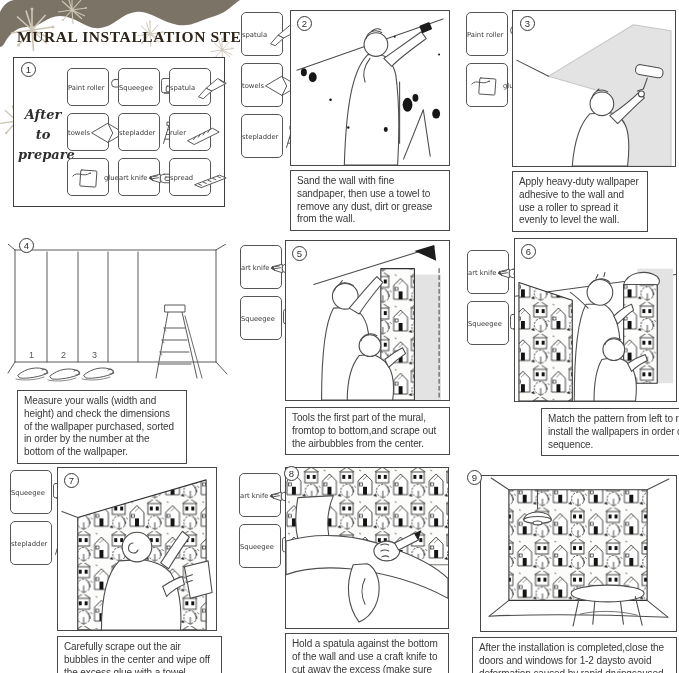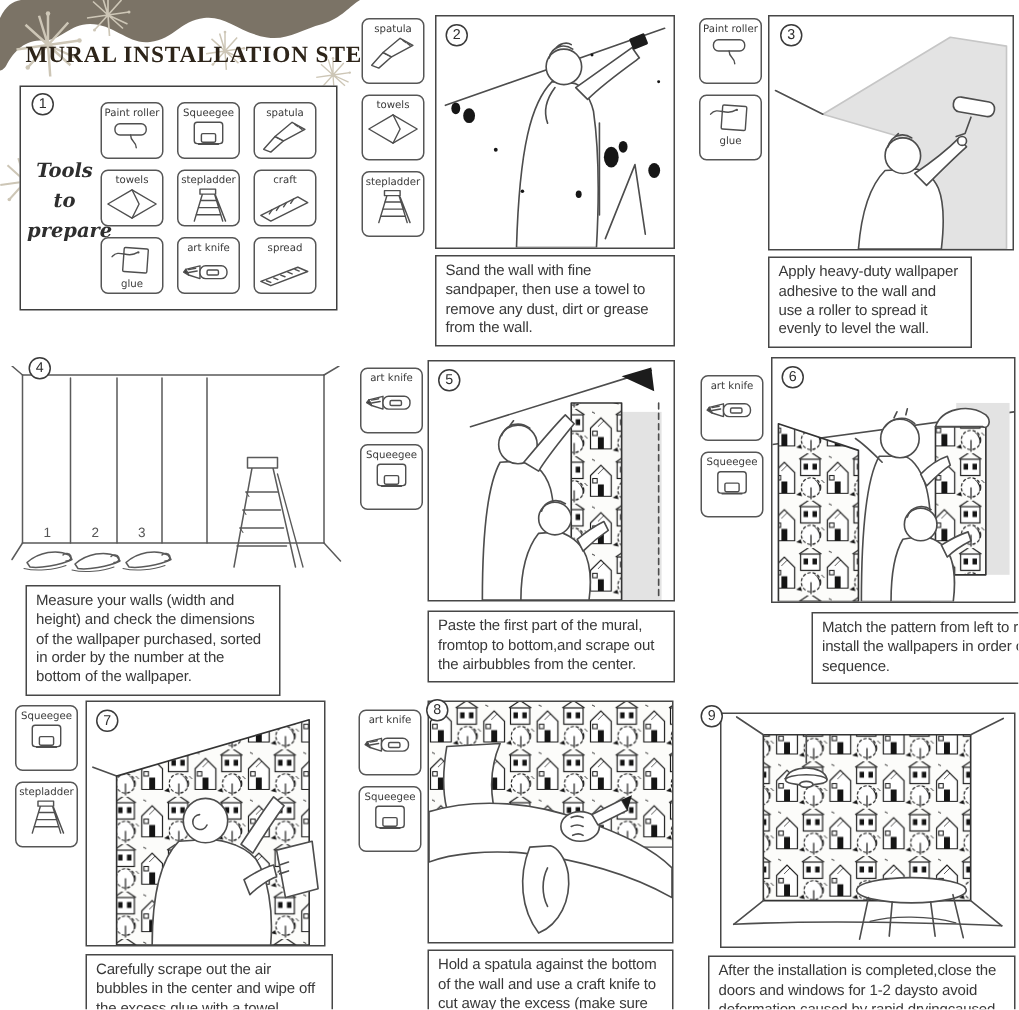--- a/index.html
+++ b/index.html
@@ -11,21 +11,21 @@
   .panel{position:absolute;border:1.4px solid #3f3f3f;background:#fff;box-sizing:border-box;}
   .ill{position:absolute;border:1.3px solid #474747;background:#fff;box-sizing:border-box;}
   .ill > svg.art{position:absolute;left:0;top:0;width:100%;height:100%;}
   .caption{position:absolute;border:1.1px solid #474747;background:#fff;box-sizing:border-box;
            font-size:10px;line-height:1.28;letter-spacing:-.1px;padding:4px 6px;color:#383838;}
   .circnum{position:absolute;width:15px;height:15px;border:1.1px solid #3a3a3a;border-radius:50%;
            display:flex;align-items:center;justify-content:center;font-size:9.5px;color:#2f2f2f;
            background:#fff;z-index:3;box-sizing:border-box;}
   .tcol{position:absolute;display:flex;flex-direction:column;gap:7px;}
   .toolbox{width:42px;height:44px;border:1.1px solid #565656;border-radius:5px;background:#fff;
-           display:flex;flex-direction:column;align-items:center;padding-top:2px;box-sizing:border-box;}
+           display:flex;flex-direction:row;align-items:center;padding-top:2px;box-sizing:border-box;}
   .s1grid .toolbox{height:38px;}
   .tool-label{font-family:"DejaVu Sans",sans-serif;font-size:6.8px;color:#3a3a3a;white-space:nowrap;line-height:1.2;}
   .tool-icon{flex:0 0 auto;}
   .tool-icon svg{display:block;}
   .s1grid{position:absolute;display:grid;grid-template-columns:42px 42px 42px;
           grid-auto-rows:38px;column-gap:9px;row-gap:7px;}
   .intro{position:absolute;font-family:"DejaVu Serif",serif;font-style:italic;font-weight:bold;
          font-size:13px;line-height:1.55;color:#2e2e2e;text-align:center;}
 </style>
 </head>
@@ -69,21 +69,21 @@
     <use href="#dand" transform="translate(222,50) scale(0.8)"></use>
   </svg>
   <svg class="abs" style="left:-8px;top:96px" width="50" height="50">
     <use href="#dand" transform="translate(25,25) scale(1.2)"></use>
   </svg>
   <div class="title">MURAL INSTALLATION STEPS</div>
 
   <div class="panel" style="left:13px;top:57px;width:212px;height:150px">
     <span class="circnum" style="left:7px;top:4px">1</span>
     <div class="intro" style="left:4px;top:47px;width:50px">
-      <div>Tools</div>
+      <div>After</div>
       <div>to</div>
       <div>prepare</div>
     </div>
     <div class="s1grid" style="left:53px;top:10px">
         <div class="toolbox">
           <div class="tool-label">Paint roller</div>
           <div class="tool-icon">
             <svg width="36" height="24" viewBox="0 0 38 24">
               <g stroke="#4f4f4f" stroke-width="1" fill="none" stroke-linecap="round" stroke-linejoin="round">
                 <rect x="7" y="3" width="22" height="8" rx="3.5" fill="#fff"></rect>
@@ -133,21 +133,21 @@
             <svg width="36" height="26" viewBox="0 0 38 26">
               <g stroke="#4f4f4f" stroke-width="1" fill="none" stroke-linecap="round" stroke-linejoin="round">
                 <path d="M15,4 L9,24 M23,4 L29,24 M24,6 L31,24"></path>
                 <rect x="13" y="1.5" width="11" height="3.5" fill="#fff"></rect>
                 <path d="M13.5,9.5 h11 M12,14.5 h14 M10.5,19.5 h17"></path>
               </g>
             </svg>
           </div>
         </div>
         <div class="toolbox">
-          <div class="tool-label">craft</div>
+          <div class="tool-label">ruler</div>
           <div class="tool-icon">
             <svg width="36" height="24" viewBox="0 0 38 24">
               <g stroke="#4f4f4f" stroke-width="1" fill="none" stroke-linecap="round" stroke-linejoin="round">
                 <path d="M2,20 L28,7 L35,11 L9,24 Z" fill="#fff"></path>
                 <path d="M8,19 l2,-3 M13,16.5 l2,-3 M18,14 l2,-3 M23,11.5 l2,-3"></path>
               </g>
             </svg>
           </div>
         </div>
         <div class="toolbox">
@@ -376,21 +376,21 @@
         <circle cx="60" cy="56" r="13" fill="#fff"></circle>
         <path d="M49,50 C52,42 61,40 68,45 M54,44 l3,-4"></path>
         <path d="M64,68 C74,56 84,44 92,36 L98,42 C90,52 80,64 74,74 Z" fill="#fff"></path>
         <path d="M74,116 C66,126 62,142 62,161 L108,161 C110,146 108,134 104,127 C99,119 90,115 86,115 Z" fill="#fff"></path>
         <circle cx="85" cy="106" r="11" fill="#fff"></circle>
         <path d="M76,101 C78,94 86,92 92,96"></path>
         <path d="M100,120 C106,115 112,111 118,108 L121,114 C115,118 108,124 104,128 Z" fill="#fff"></path>
       </g>
     </svg>
   </div>
-  <div class="caption" style="left:285px;top:407px;width:165px">Paste the first part of the mural, fromtop to bottom,and scrape out the airbubbles from the center.</div>
+  <div class="caption" style="left:285px;top:407px;width:165px">Tools the first part of the mural, fromtop to bottom,and scrape out the airbubbles from the center.</div>
 
   <div class="tcol" style="left:467px;top:250px">
       <div class="toolbox">
         <div class="tool-label">art knife</div>
         <div class="tool-icon">
           <svg width="36" height="24" viewBox="0 0 38 24">
             <g stroke="#4f4f4f" stroke-width="1" fill="none" stroke-linecap="round" stroke-linejoin="round">
               <path d="M3,10.5 L13,8 L13,17 L5,14.5 Z" fill="#fff"></path>
               <path d="M5,10.7 l5,-1 M5,12.7 l6,-1"></path>
               <path d="M3,10.5 L5,14.5 L1.5,12.5 Z" fill="#3a3a3a"></path>

